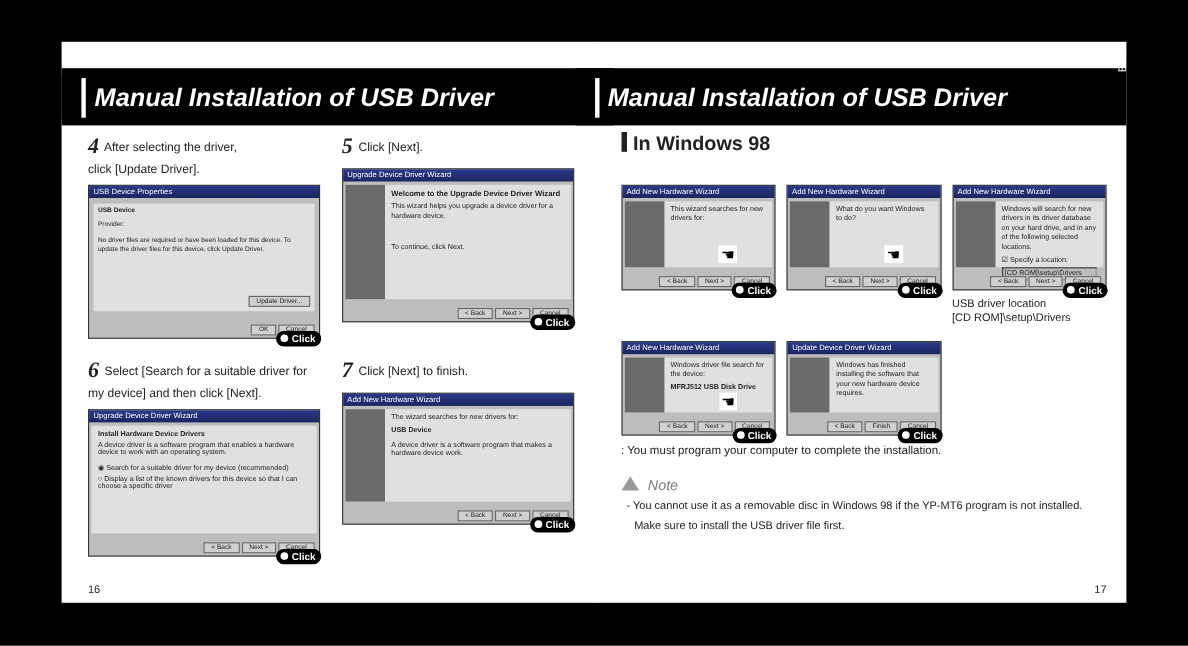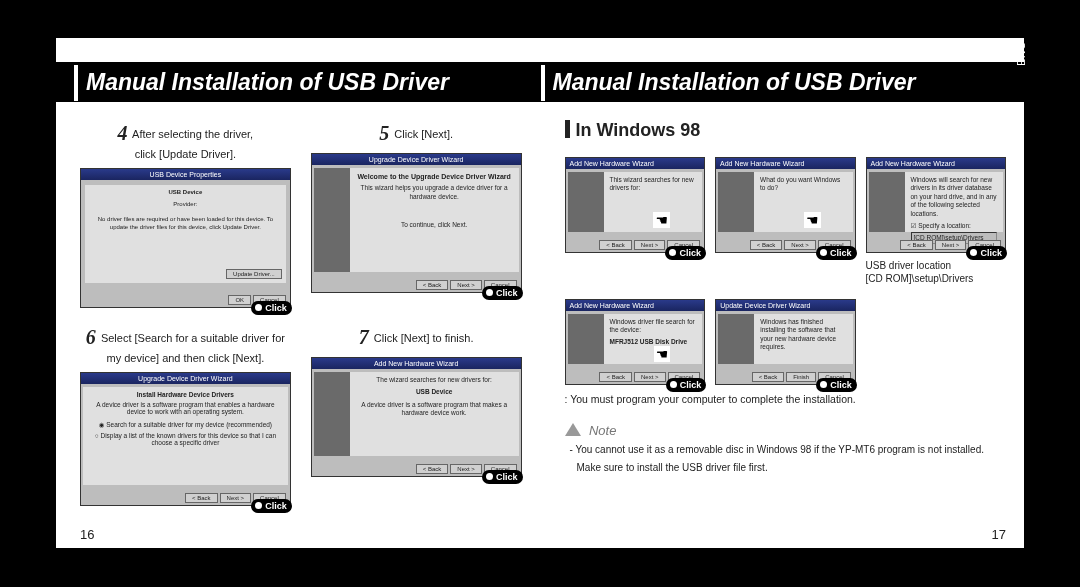--- a/index.html
+++ b/index.html
@@ -22,41 +22,41 @@
   .page {
     flex: 1;
     position: relative;
     padding: 0 18px 10px 18px;
   }
   .page-left { border-right: 1px solid #fff; }
   .title-bar {
     position: absolute;
     left: 0; right: -18px;
     top: 24px;
-    height: 40px;
+    height: 52px;
     background: #000;
     display: flex;
     align-items: center;
   }
   .page-right .title-bar { left: -18px; right: 0; }
   .title-accent {
     width: 18px; height: 40px; background: #000;
   }
   .title-white-bar {
     width: 4px; height: 36px; background: #fff; margin-top: 2px;
   }
   .title-text {
     color: #fff;
     font-size: 23px;
     font-weight: bold;
     font-style: italic;
     padding-left: 8px;
   }
   .content { position: absolute; top: 82px; left: 24px; right: 18px; bottom: 10px; }
-  .step-row { display: flex; gap: 20px; text-align: center; }
+  .step-row { display: flex; gap: 20px; }
   .step { flex: 1; font-size: 11px; color: #222; }
   .step-num {
     font-family: "Times New Roman", serif;
     font-style: italic;
     font-weight: bold;
     font-size: 20px;
     display: inline-block;
     margin-right: 2px;
     vertical-align: -2px;
   }
@@ -119,31 +119,31 @@
     content: "";
     position: absolute;
     left: 4px; top: 3px;
     width: 7px; height: 7px;
     background: #fff;
     border-radius: 50%;
   }
   .page-num {
     position: absolute;
     bottom: -4px;
-    font-size: 13px;
+    font-size: 10px;
     color: #222;
     text-align: center;
   }
   .page-left .page-num { left: 0; }
   .page-right .page-num { right: 0; }
   .section-head {
     font-size: 18px;
     font-weight: bold;
     color: #222;
-    margin-bottom: 10px;
+    margin-bottom: 21px;
   }
   .section-head::before {
     content: "";
     display: inline-block;
     width: 5px; height: 18px;
     background: #222;
     vertical-align: -2px;
     margin-right: 6px;
   }
   .sub-instr { font-size: 11px; color: #222; margin-bottom: 8px; }

